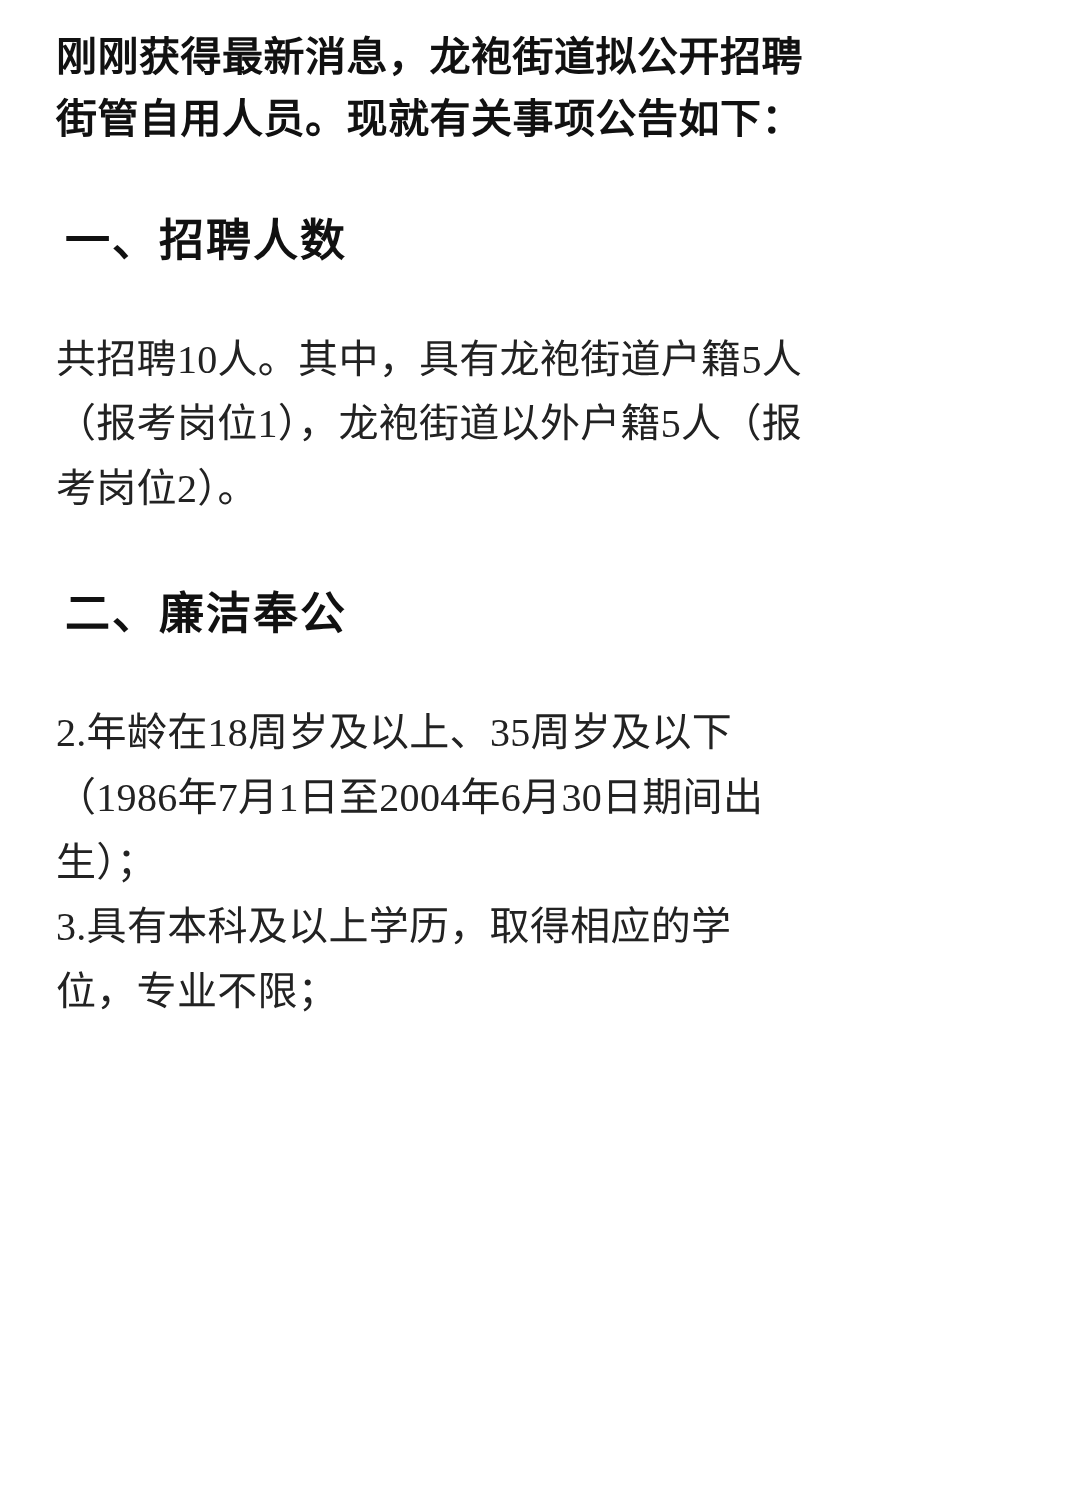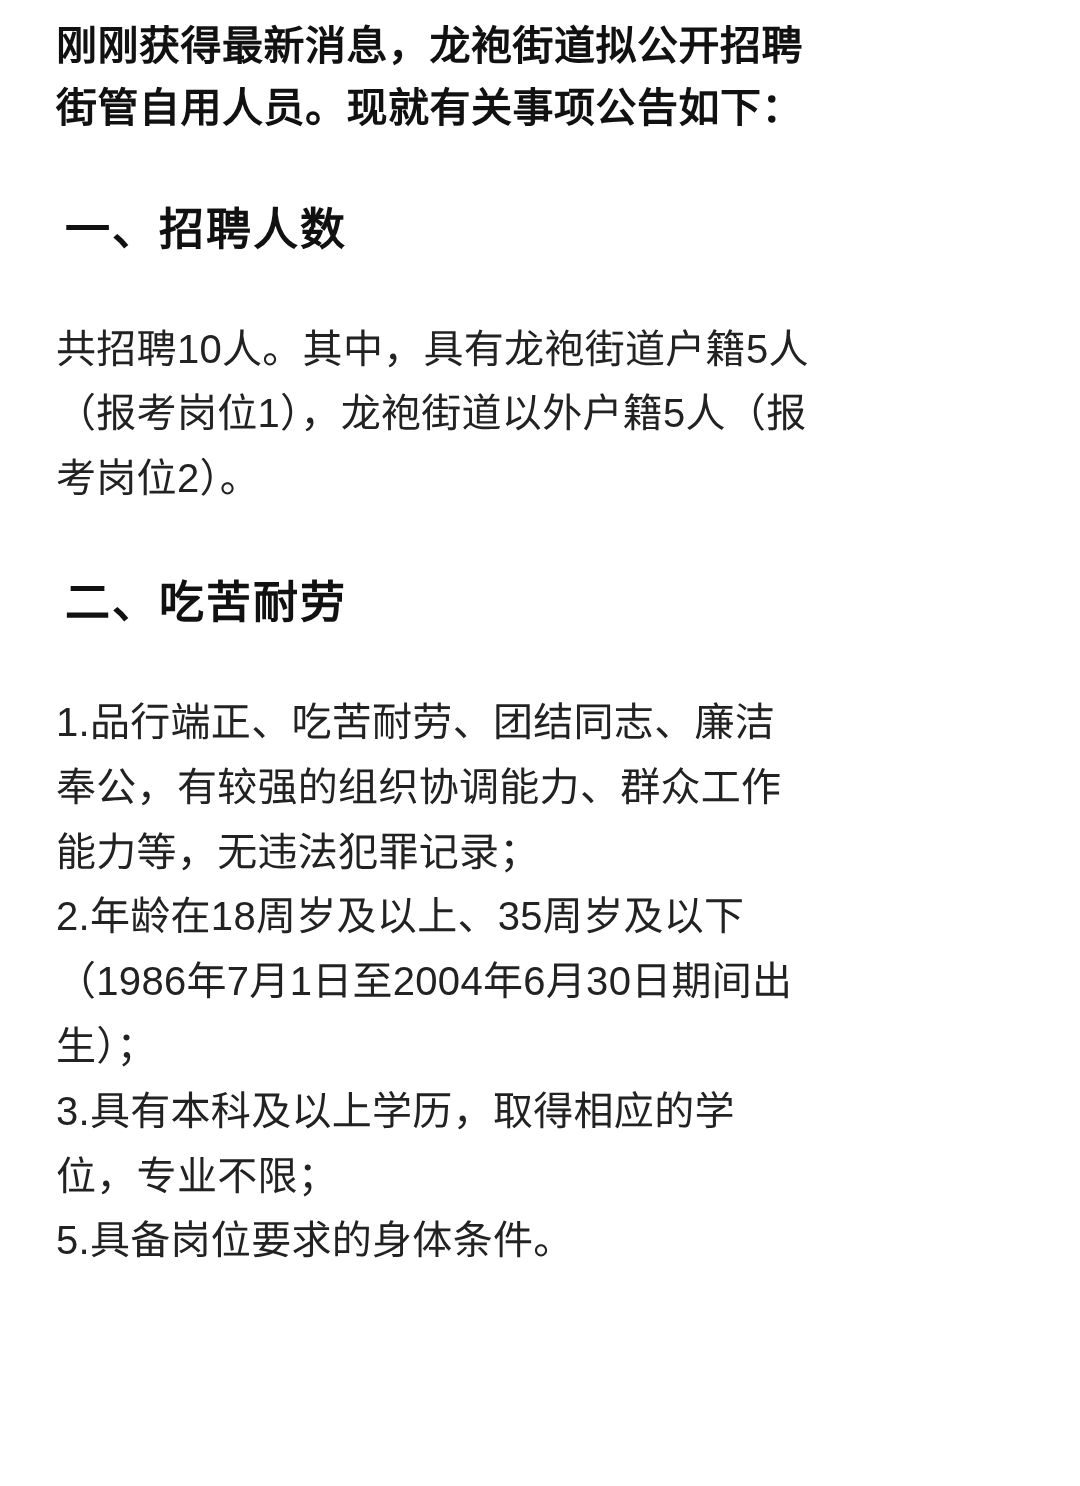--- a/index.html
+++ b/index.html
@@ -10,21 +10,21 @@
   body {
     width: 1080px;
     min-height: 1486px;
     font-family: "Liberation Sans", "DejaVu Sans", sans-serif;
     color: #1a1a1a;
     -webkit-font-smoothing: antialiased;
   }
   .page {
     box-sizing: border-box;
     width: 865px;
-    padding: 15px 56px 40px 56px;
+    padding: 26px 56px 40px 56px;
   }
   .lead {
     font-size: 41px;
     line-height: 1.52;
     font-weight: 700;
     letter-spacing: 0.5px;
     color: #111111;
     margin: 0 0 58px 0;
   }
   .section-heading {
@@ -35,41 +35,40 @@
     color: #111111;
     margin: 0 0 56px 9px;
   }
   .body-block {
     font-size: 40px;
     line-height: 1.62;
     font-weight: 400;
     color: #222222;
     margin: 0 0 60px 0;
     letter-spacing: 0.3px;
+    font-family: Liberation Serif, serif;
   }
   .body-block:last-child {
     margin-bottom: 0;
   }
   .body-line {
     display: block;
   }
 </style>
 </head>
 <body>
 
 <div class="page">
 
   <p class="lead">刚刚获得最新消息，龙袍街道拟公开招聘街管自用人员。现就有关事项公告如下：</p>
 
   <h2 class="section-heading">一、招聘人数</h2>
 
   <p class="body-block">共招聘10人。其中，具有龙袍街道户籍5人（报考岗位1），龙袍街道以外户籍5人（报考岗位2）。</p>
 
-  <h2 class="section-heading">二、吃苦耐劳</h2>
+  <h2 class="section-heading">二、廉洁奉公</h2>
 
   <div class="body-block">
-    <span class="body-line">1.品行端正、吃苦耐劳、团结同志、廉洁奉公，有较强的组织协调能力、群众工作能力等，无违法犯罪记录；</span>
     <span class="body-line">2.年龄在18周岁及以上、35周岁及以下（1986年7月1日至2004年6月30日期间出生）；</span>
     <span class="body-line">3.具有本科及以上学历，取得相应的学位，专业不限；</span>
-    <span class="body-line">5.具备岗位要求的身体条件。</span>
   </div>
 
 </div>
 
 </body></html>

